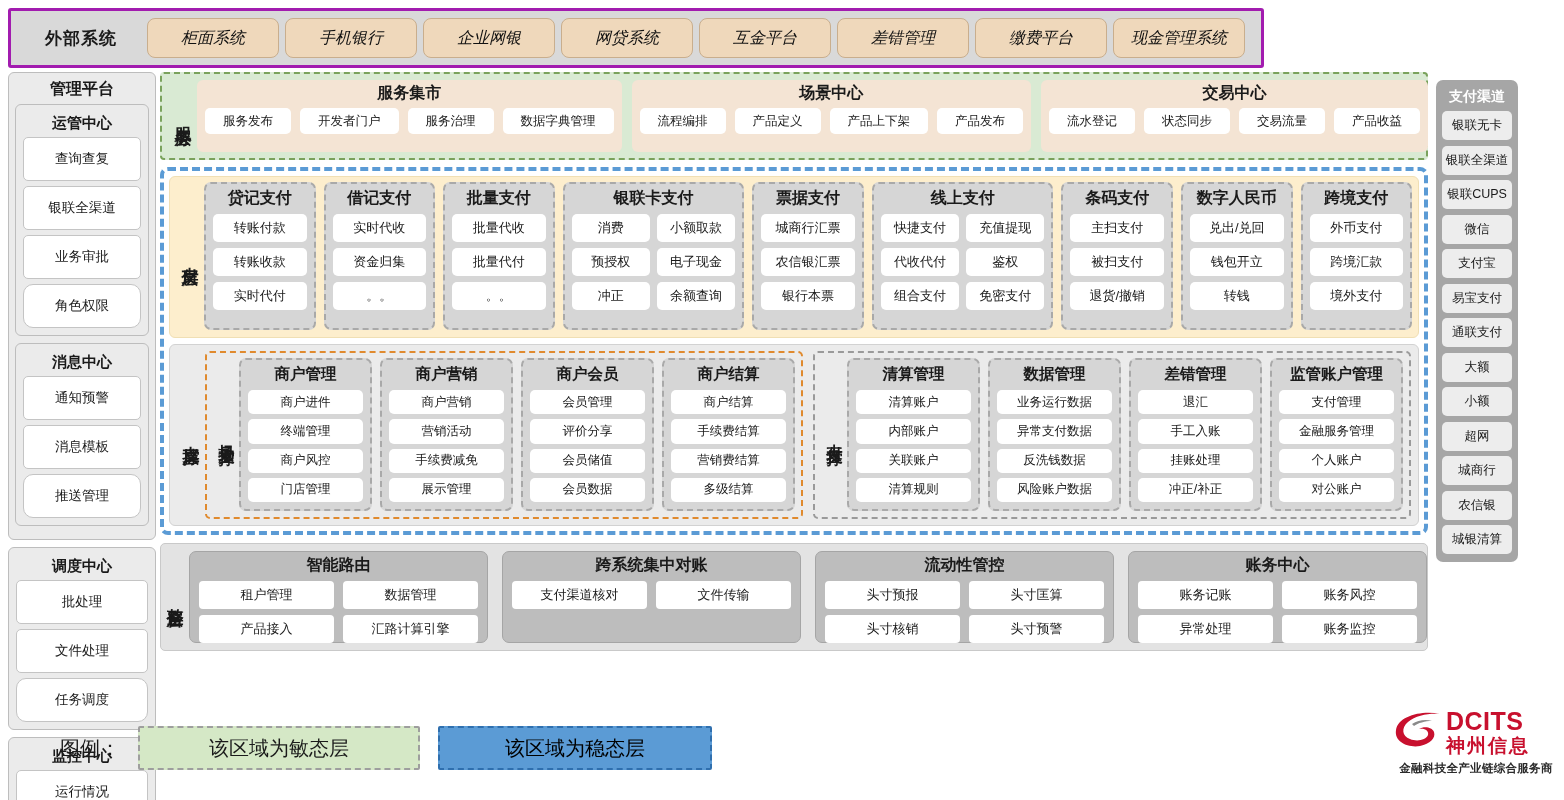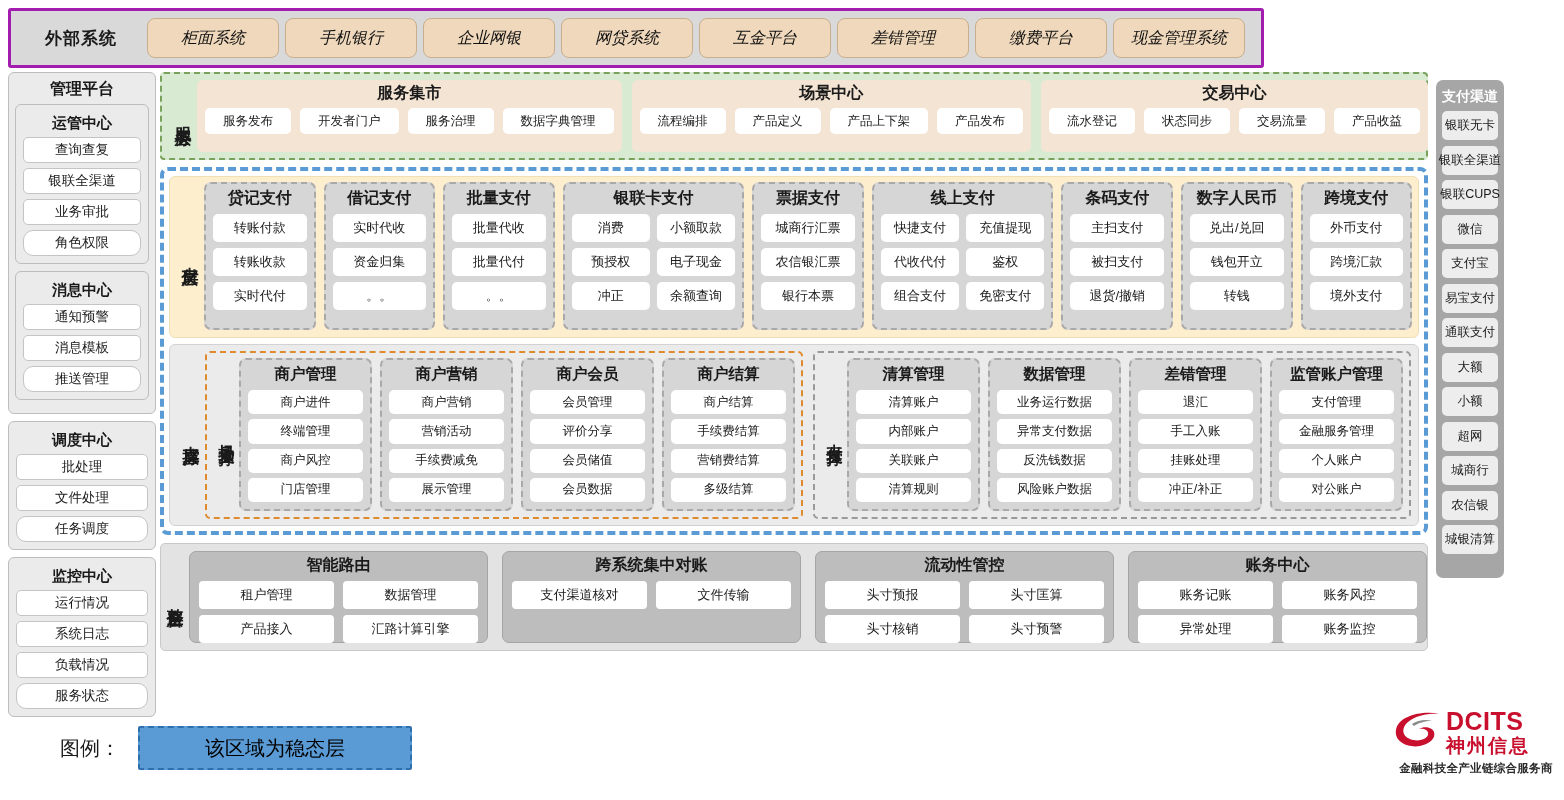--- a/index.html
+++ b/index.html
@@ -31,29 +31,29 @@
   .left-rail { position: absolute; left: 8px; top: 72px; width: 148px; }
   .rail-title { font-size: 16px; font-weight: bold; text-align: center; padding: 6px 0 4px; }
   .panel {
     background: #ebebeb; border: 1px solid #bdbdbd; border-radius: 6px;
     margin-bottom: 7px; padding: 4px 7px 7px;
   }
   .panel.outer { padding: 0 6px 6px; }
   .grp-title { font-size: 15px; font-weight: bold; text-align: center; padding: 5px 0 4px; }
   .cell {
     background: #ffffff; border: 1px solid #c4c4c4; border-radius: 5px;
-    height: 26px; display: flex; align-items: center; justify-content: center;
+    height: 44px; display: flex; align-items: center; justify-content: center;
     font-size: 13.5px; margin-bottom: 5px; font-family: Liberation Mono, monospace;
   }
   .cell:last-child { margin-bottom: 0; border-radius: 10px; }
 
   
   .right-rail {
-    position: absolute; left: 1436px; top: 80px; width: 68px;
-    background: #a6a6a6; border-radius: 7px; padding: 5px 6px 24px;
+    position: absolute; left: 1436px; top: 80px; width: 82px;
+    background: #a6a6a6; border-radius: 7px; padding: 5px 6px 8px;
   }
   .right-rail .r-title { color: #fff; font-size: 14px; font-weight: bold; text-align: center; padding: 3px 0 5px; }
   .r-cell {
     background: #ededed; border-radius: 5px; height: 29px;
     display:flex; align-items:center; justify-content:center;
     font-size: 12.5px; margin-bottom: 5.5px; color: #1a1a1a; white-space: nowrap;
   }
   .r-cell:last-child { margin-bottom: 0; }
 
   
@@ -546,20 +546,21 @@
             </div>
           </div>
         </div>
       </div>
   </div>
 
 </div>
 
 <div class="legend">
   <div class="legend-label">图例：</div>
+  <div class="lg-agile">该区域为敏态层</div>
   <div class="lg-stable">该区域为稳态层</div>
 </div>
 
 <div class="logo">
   <div class="logo-row">
     <span>
       <svg width="52" height="44" viewBox="0 0 52 44" aria-hidden="true">
         <path d="M48 6 C30 2, 6 8, 4 22 C2 34, 16 40, 28 38 C38 36, 44 30, 42 24 C40 19, 32 18, 27 21 C33 20, 37 23, 36 27 C34 32, 25 34, 18 31 C10 28, 9 20, 16 14 C24 7, 38 5, 48 6 Z" fill="#c8102e"></path>
         <path d="M20 16 C26 12, 34 11, 40 13 C33 13, 26 15, 22 18 Z" fill="#8a8a8a"></path>
       </svg>

